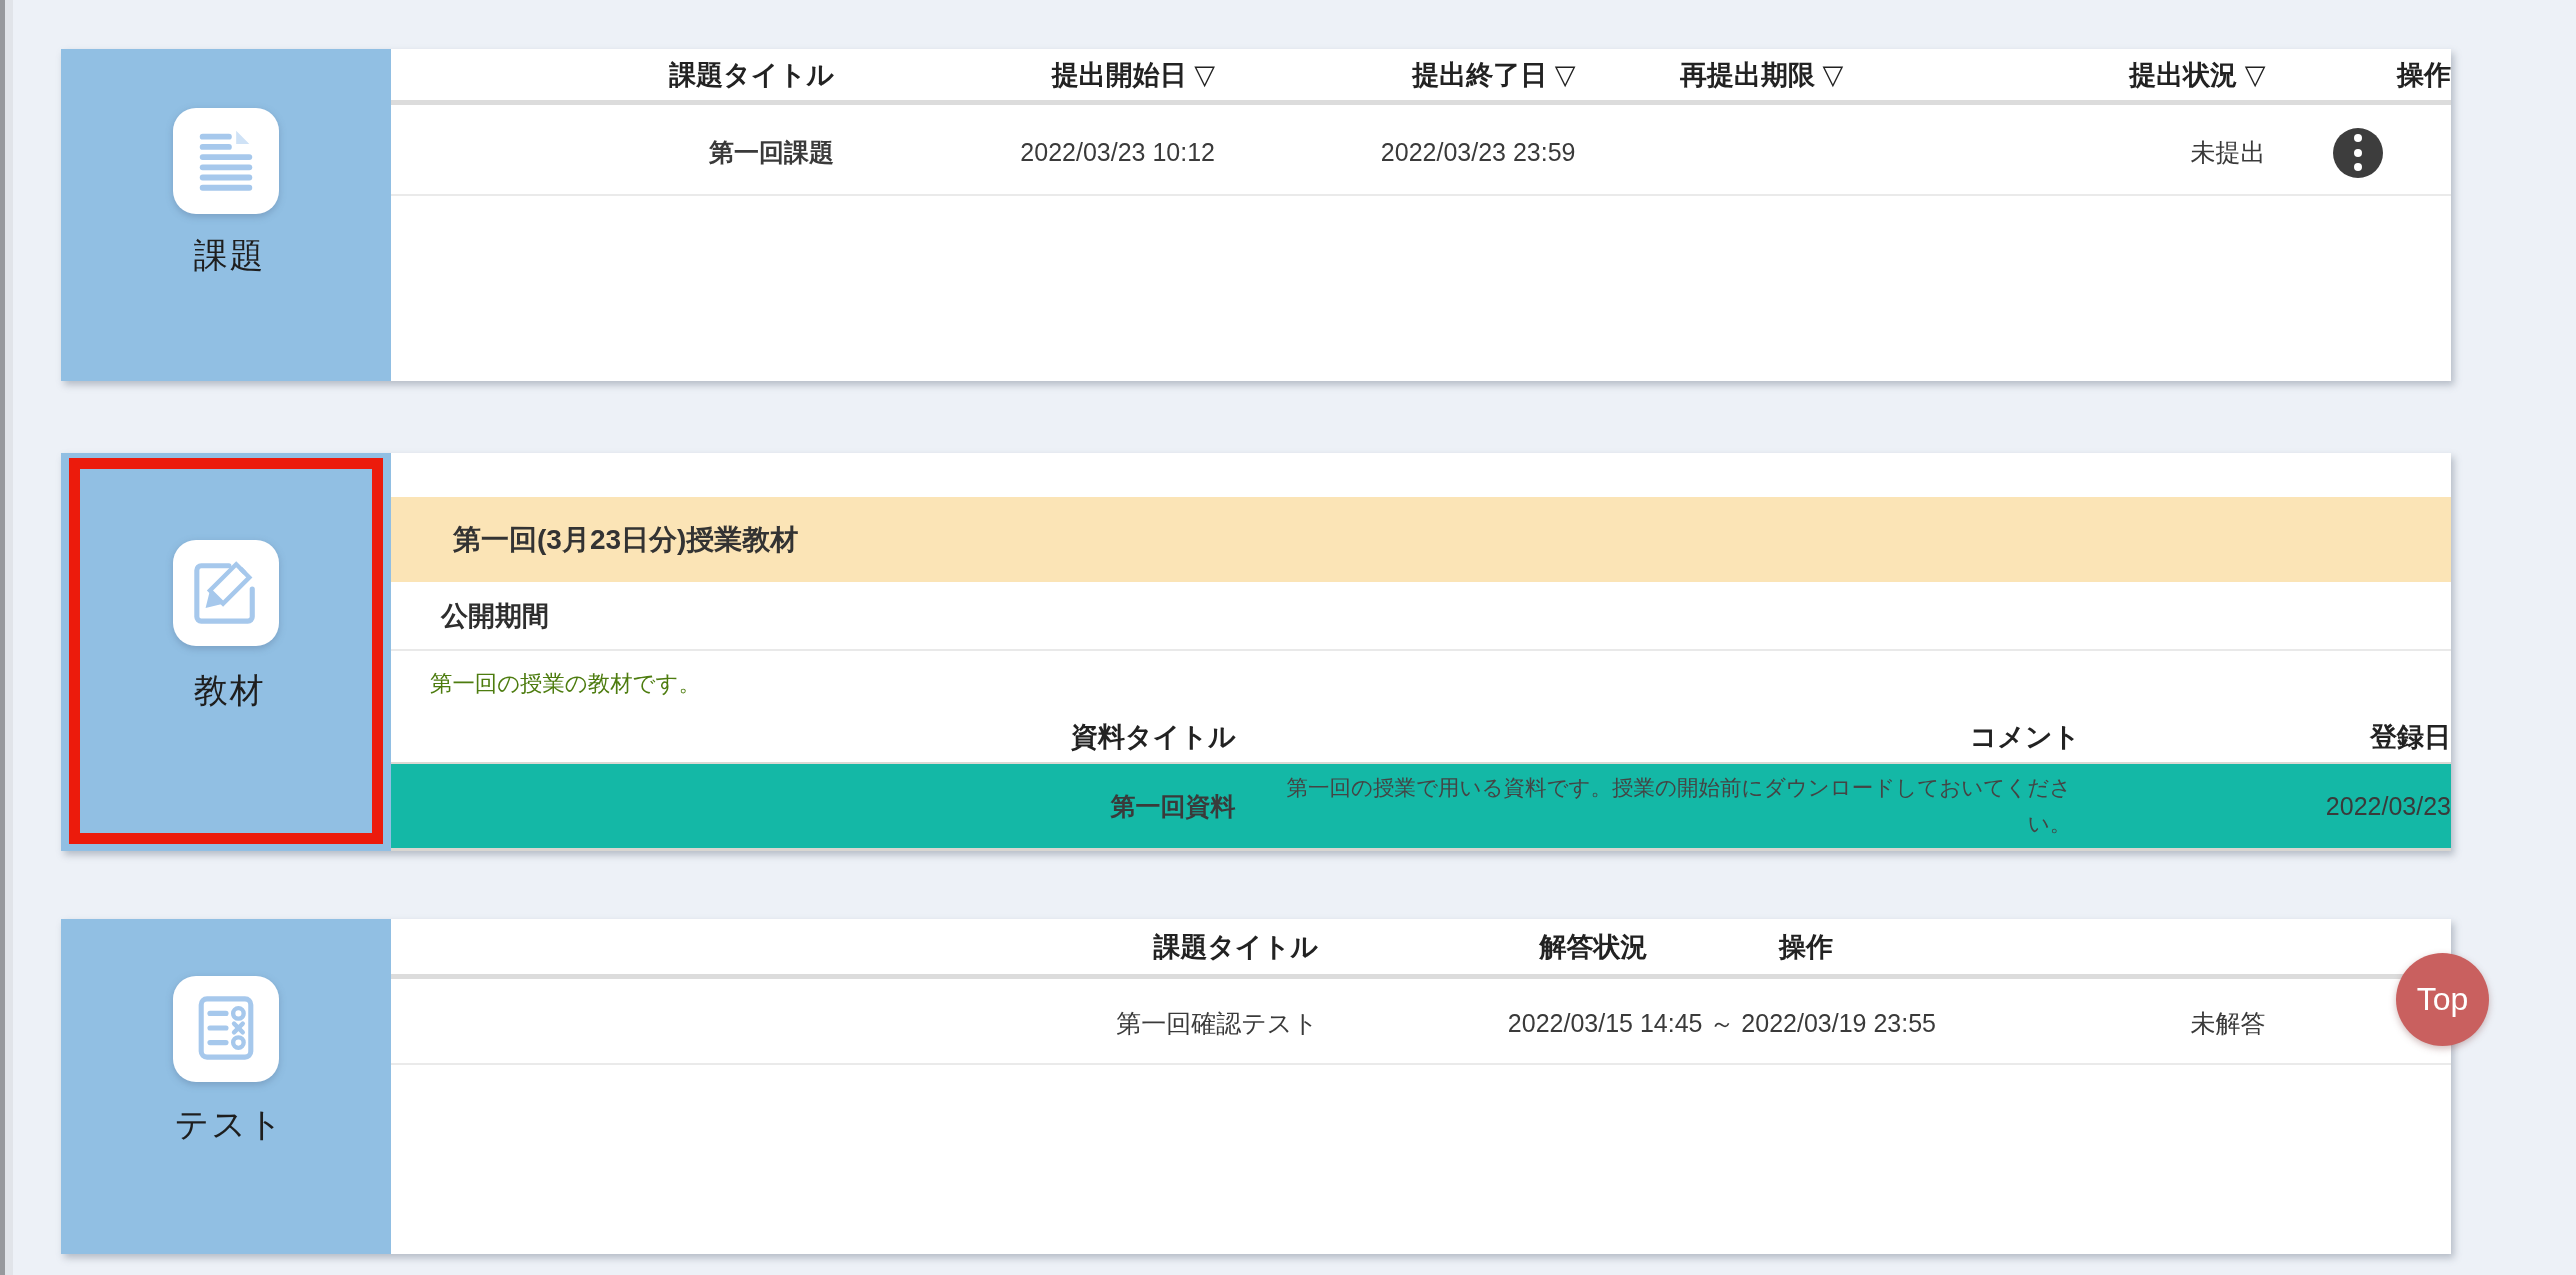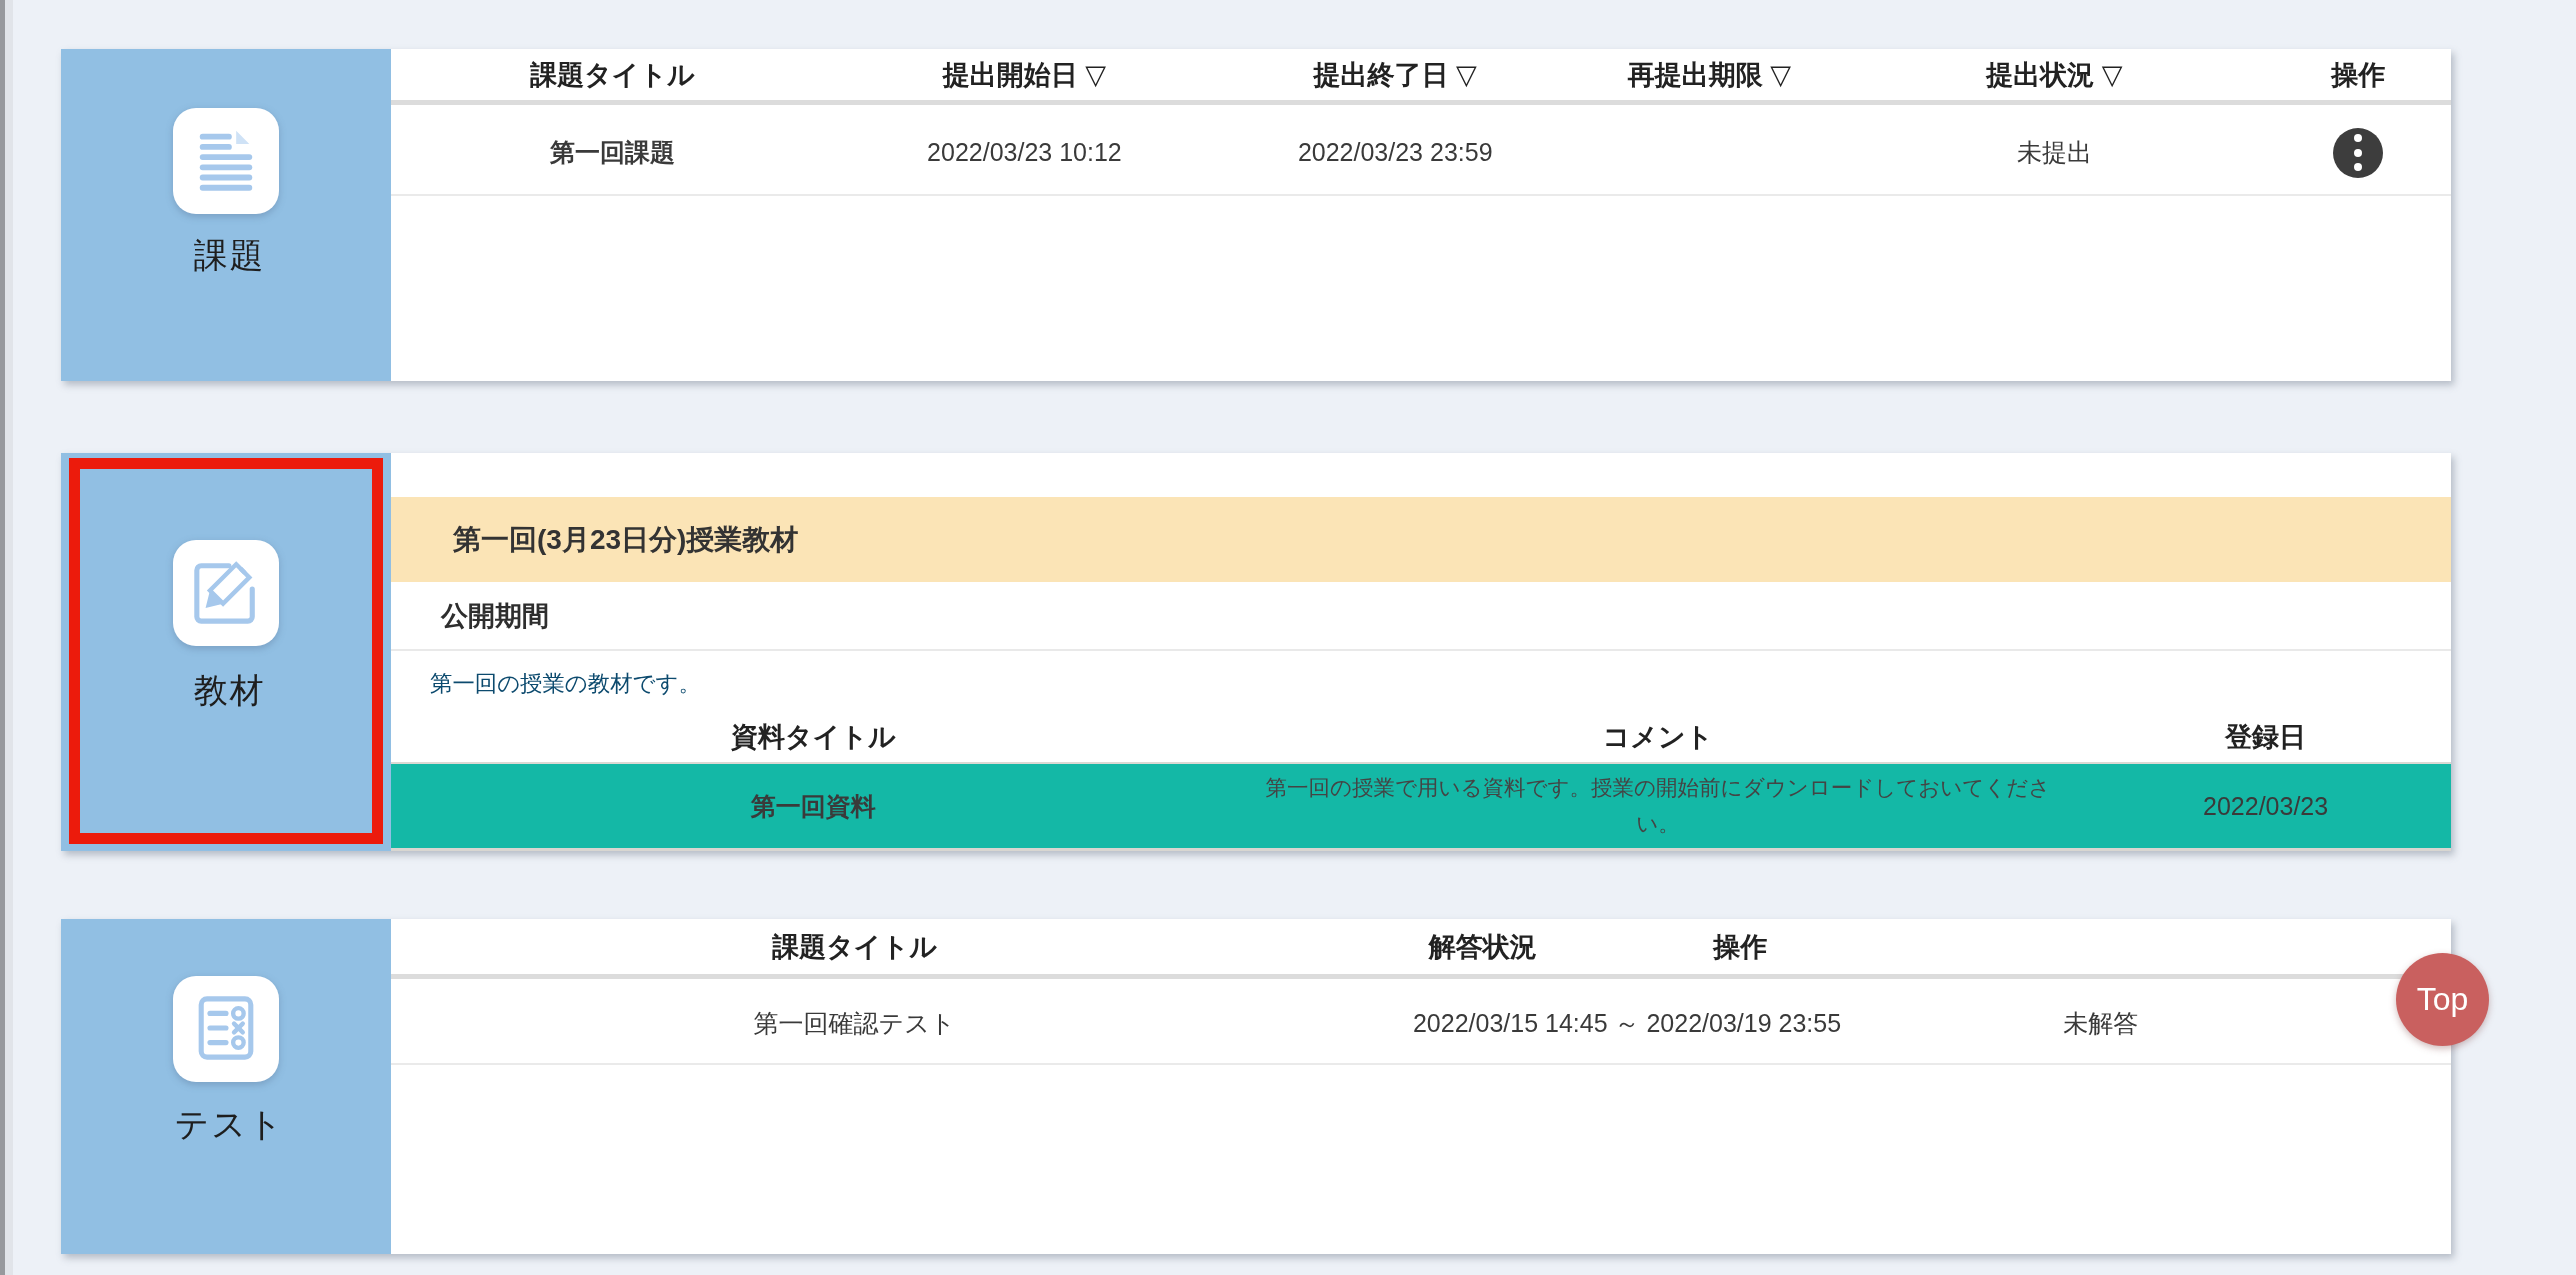--- a/index.html
+++ b/index.html
@@ -30,21 +30,21 @@
   #sec-assignments .icon-box { top:59px; }  #sec-assignments .side-label { top:184px; }
   #sec-materials   .icon-box { top:87px; }  #sec-materials   .side-label { top:215px; }
   #sec-tests       .icon-box { top:57px; }  #sec-tests       .side-label { top:183px; }
 
   .red-frame { position:absolute; left:8px; top:5.4px; width:314px; height:386px;
                border:11.6px solid #ec1b0c; pointer-events:none; }
 
   .content { flex:1; background:#fff; position:relative; }
 
   .hrow { position:absolute; left:0; right:0; display:flex; align-items:center; }
-  .cell { text-align:center; }
+  .cell { text-align:right; }
   .hd   { font-weight:bold; font-size:27px; color:#222; }
   .val  { font-size:25px; color:#3a3a3a; }
 
   
   .a-head { top:0; height:56px; border-bottom:5.4px solid #dcdcdc; }
   .a-row  { top:62px; height:85px; border-bottom:2.7px solid #eaeaea; }
   .a-c1{width:21.5%;} .a-c2{width:18.5%;} .a-c3{width:17.5%;}
   .a-c4{width:13%;}   .a-c5{width:20.5%;} .a-c6{width:9%;}
   .bold { font-weight:bold; }
 
@@ -52,21 +52,21 @@
            margin:0 auto; display:flex; flex-direction:column; align-items:center;
            justify-content:center; gap:6.3px; cursor:pointer; border:none; }
   .kebab .dot { width:8px; height:8px; border-radius:50%; background:#fff; }
 
   
   .m-title { top:44px; height:85px; background:#fbe4b6; padding-left:62px;
              font-size:28px; font-weight:bold; color:#333; }
   .m-open  { top:129px; height:69px; border-bottom:2.7px solid #e9e9e9; }
   .m-open .lab { padding-left:50px; width:379px; font-size:27px; font-weight:bold; }
   .m-open .per { font-size:27px; color:#333; }
-  .m-desc  { top:200px; height:61px; padding-left:39px; font-size:22.4px; color:#0c4a6e; }
+  .m-desc  { top:200px; height:61px; padding-left:39px; font-size:22.4px; color:#4d7c0f; }
   .m-head  { top:261px; height:45px; }
   .m-row   { top:309px; height:89px; background:#14b8a6;
              border-top:2.7px solid #dbd9d4; border-bottom:3.6px solid #d8d6d1; }
   .m-c1{width:41%;} .m-c2{width:41%;} .m-c3{width:18%;}
   .comment { font-size:21.5px; line-height:36px; color:#444; padding:0 9px; }
 
   
   .t-head { top:0; height:60px; border-bottom:5.4px solid #dcdcdc; }
   .t-row  { top:65px; height:81px; border-bottom:2.7px solid #eaeaea; }
   .t-c1{width:45%;} .t-c2{width:30%;} .t-c3{width:16%;} .t-c4{width:9%;}

